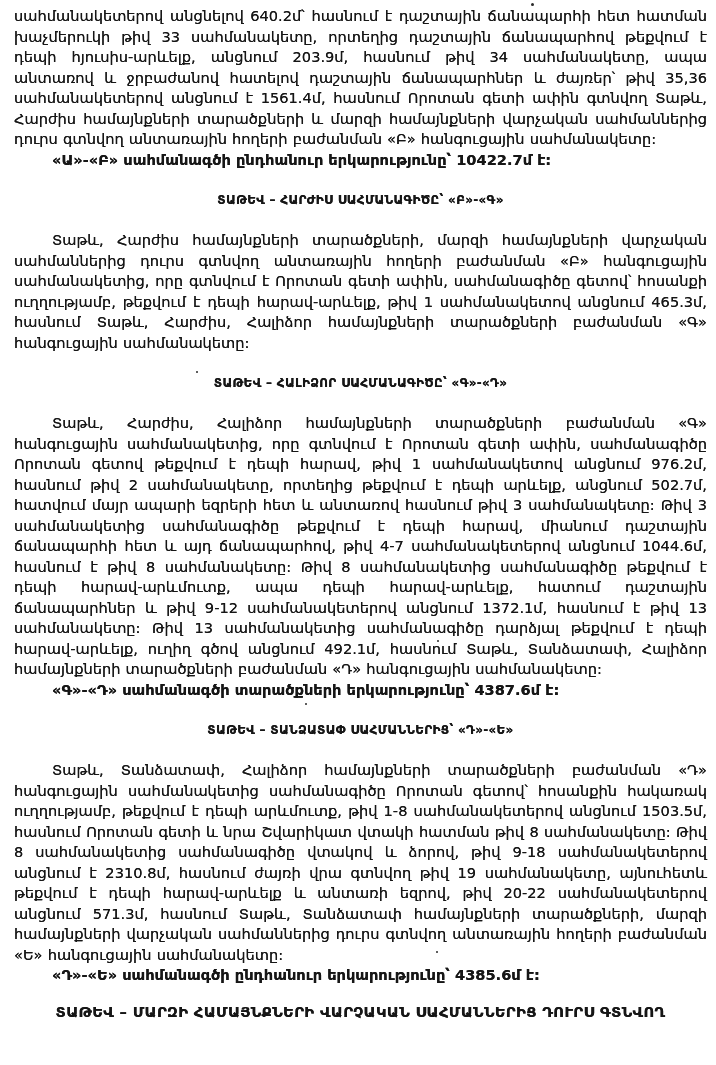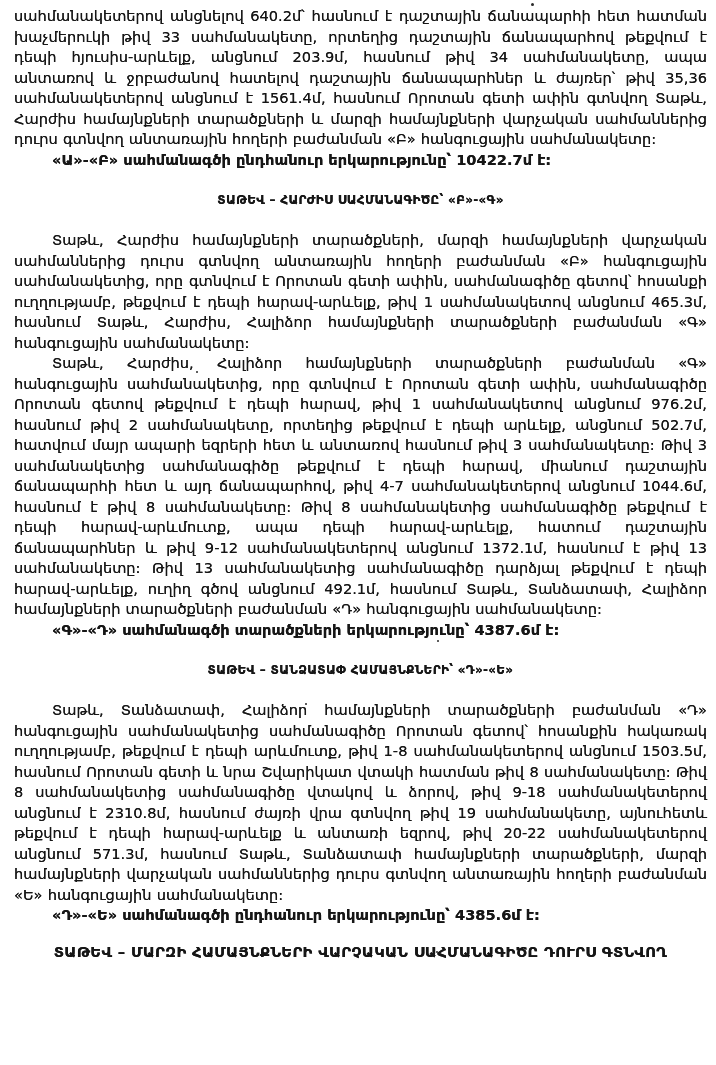--- a/index.html
+++ b/index.html
@@ -79,33 +79,34 @@
 
   <p class="para">սահմանակետերով անցնելով 640.2մ՝ հասնում է դաշտային ճանապարհի հետ հատման խաչմերուկի թիվ 33 սահմանակետը, որտեղից դաշտային ճանապարհով թեքվում է դեպի հյուսիս-արևելք, անցնում 203.9մ, հասնում թիվ 34 սահմանակետը, ապա անտառով և ջրբաժանով հատելով դաշտային ճանապարհներ և ժայռեր՝ թիվ 35,36 սահմանակետերով անցնում է 1561.4մ, հասնում Որոտան գետի ափին գտնվող Տաթև, Հարժիս համայնքների տարածքների և մարզի համայնքների վարչական սահմաններից դուրս գտնվող անտառային հողերի բաժանման «Բ» հանգուցային սահմանակետը:</p>
 
   <p class="len-line">«Ա»-«Բ» սահմանագծի ընդհանուր երկարությունը՝ 10422.7մ է:</p>
 
   <h3 class="heading">ՏԱԹԵՎ – ՀԱՐԺԻՍ ՍԱՀՄԱՆԱԳԻԾԸ՝ «Բ»-«Գ»</h3>
 
   <p class="para indent">Տաթև, Հարժիս համայնքների տարածքների, մարզի համայնքների վարչական սահմաններից դուրս գտնվող անտառային հողերի բաժանման «Բ» հանգուցային սահմանակետից, որը գտնվում է Որոտան գետի ափին, սահմանագիծը գետով՝ հոսանքի ուղղությամբ, թեքվում է դեպի հարավ-արևելք, թիվ 1 սահմանակետով անցնում 465.3մ, հասնում Տաթև, Հարժիս, Հալիձոր համայնքների տարածքների բաժանման «Գ» հանգուցային սահմանակետը:</p>
 
 
+  <h3 class="heading">ՏԱԹԵՎ – ՀԱԼԻՁՈՐ ՍԱՀՄԱՆԱԳԻԾԸ՝ «Գ»-«Դ»</h3>
 
   <p class="para indent">Տաթև, Հարժիս, Հալիձոր համայնքների տարածքների բաժանման «Գ» հանգուցային սահմանակետից, որը գտնվում է Որոտան գետի ափին, սահմանագիծը Որոտան գետով թեքվում է դեպի հարավ, թիվ 1 սահմանակետով անցնում 976.2մ, հասնում թիվ 2 սահմանակետը, որտեղից թեքվում է դեպի արևելք, անցնում 502.7մ, հատվում մայր ապարի եզրերի հետ և անտառով հասնում թիվ 3 սահմանակետը: Թիվ 3 սահմանակետից սահմանագիծը թեքվում է դեպի հարավ, միանում դաշտային ճանապարհի հետ և այդ ճանապարհով, թիվ 4-7 սահմանակետերով անցնում 1044.6մ, հասնում է թիվ 8 սահմանակետը: Թիվ 8 սահմանակետից սահմանագիծը թեքվում է դեպի հարավ-արևմուտք, ապա դեպի հարավ-արևելք, հատում դաշտային ճանապարհներ և թիվ 9-12 սահմանակետերով անցնում 1372.1մ, հասնում է թիվ 13 սահմանակետը: Թիվ 13 սահմանակետից սահմանագիծը դարձյալ թեքվում է դեպի հարավ-արևելք, ուղիղ գծով անցնում 492.1մ, հասնում Տաթև, Տանձատափ, Հալիձոր համայնքների տարածքների բաժանման «Դ» հանգուցային սահմանակետը:</p>
 
   <p class="len-line">«Գ»-«Դ» սահմանագծի տարածքների երկարությունը՝ 4387.6մ է:</p>
 
-  <h3 class="heading">ՏԱԹԵՎ – ՏԱՆՁԱՏԱՓ ՀԱՄԱՅՆՔՆԵՐԻ՝ «Դ»-«Ե»</h3>
+  <h3 class="heading">ՏԱԹԵՎ – ՏԱՆՁԱՏԱՓ ՍԱՀՄԱՆՆԵՐԻՑ՝ «Դ»-«Ե»</h3>
 
   <p class="para indent">Տաթև, Տանձատափ, Հալիձոր համայնքների տարածքների բաժանման «Դ» հանգուցային սահմանակետից սահմանագիծը Որոտան գետով՝ հոսանքին հակառակ ուղղությամբ, թեքվում է դեպի արևմուտք, թիվ 1-8 սահմանակետերով անցնում 1503.5մ, հասնում Որոտան գետի և նրա Շվարիկատ վտակի հատման թիվ 8 սահմանակետը: Թիվ 8 սահմանակետից սահմանագիծը վտակով և ձորով, թիվ 9-18 սահմանակետերով անցնում է 2310.8մ, հասնում ժայռի վրա գտնվող թիվ 19 սահմանակետը, այնուհետև թեքվում է դեպի հարավ-արևելք և անտառի եզրով, թիվ 20-22 սահմանակետերով անցնում 571.3մ, հասնում Տաթև, Տանձատափ համայնքների տարածքների, մարզի համայնքների վարչական սահմաններից դուրս գտնվող անտառային հողերի բաժանման «Ե» հանգուցային սահմանակետը:</p>
 
   <p class="len-line">«Դ»-«Ե» սահմանագծի ընդհանուր երկարությունը՝ 4385.6մ է:</p>
 
   <h3 class="heading2">
-    <span>ՏԱԹԵՎ – ՄԱՐԶԻ ՀԱՄԱՅՆՔՆԵՐԻ ՎԱՐՉԱԿԱՆ ՍԱՀՄԱՆԱԳԻԾԸ ԴՈՒՐՍ ԳՏՆՎՈՂ</span>
+    <span>ՏԱԹԵՎ – ՄԱՐԶԻ ՀԱՄԱՅՆՔՆԵՐԻ ՎԱՐՉԱԿԱՆ ՍԱՀՄԱՆՆԵՐԻՑ ԴՈՒՐՍ ԳՏՆՎՈՂ</span>
   </h3>
 
   <span class="dot d1"></span>
   <span class="dot d2"></span>
   <span class="dot d3"></span>
   <span class="dot d4"></span>
   <span class="dot d5"></span>
 </div>
 
 </body></html>

